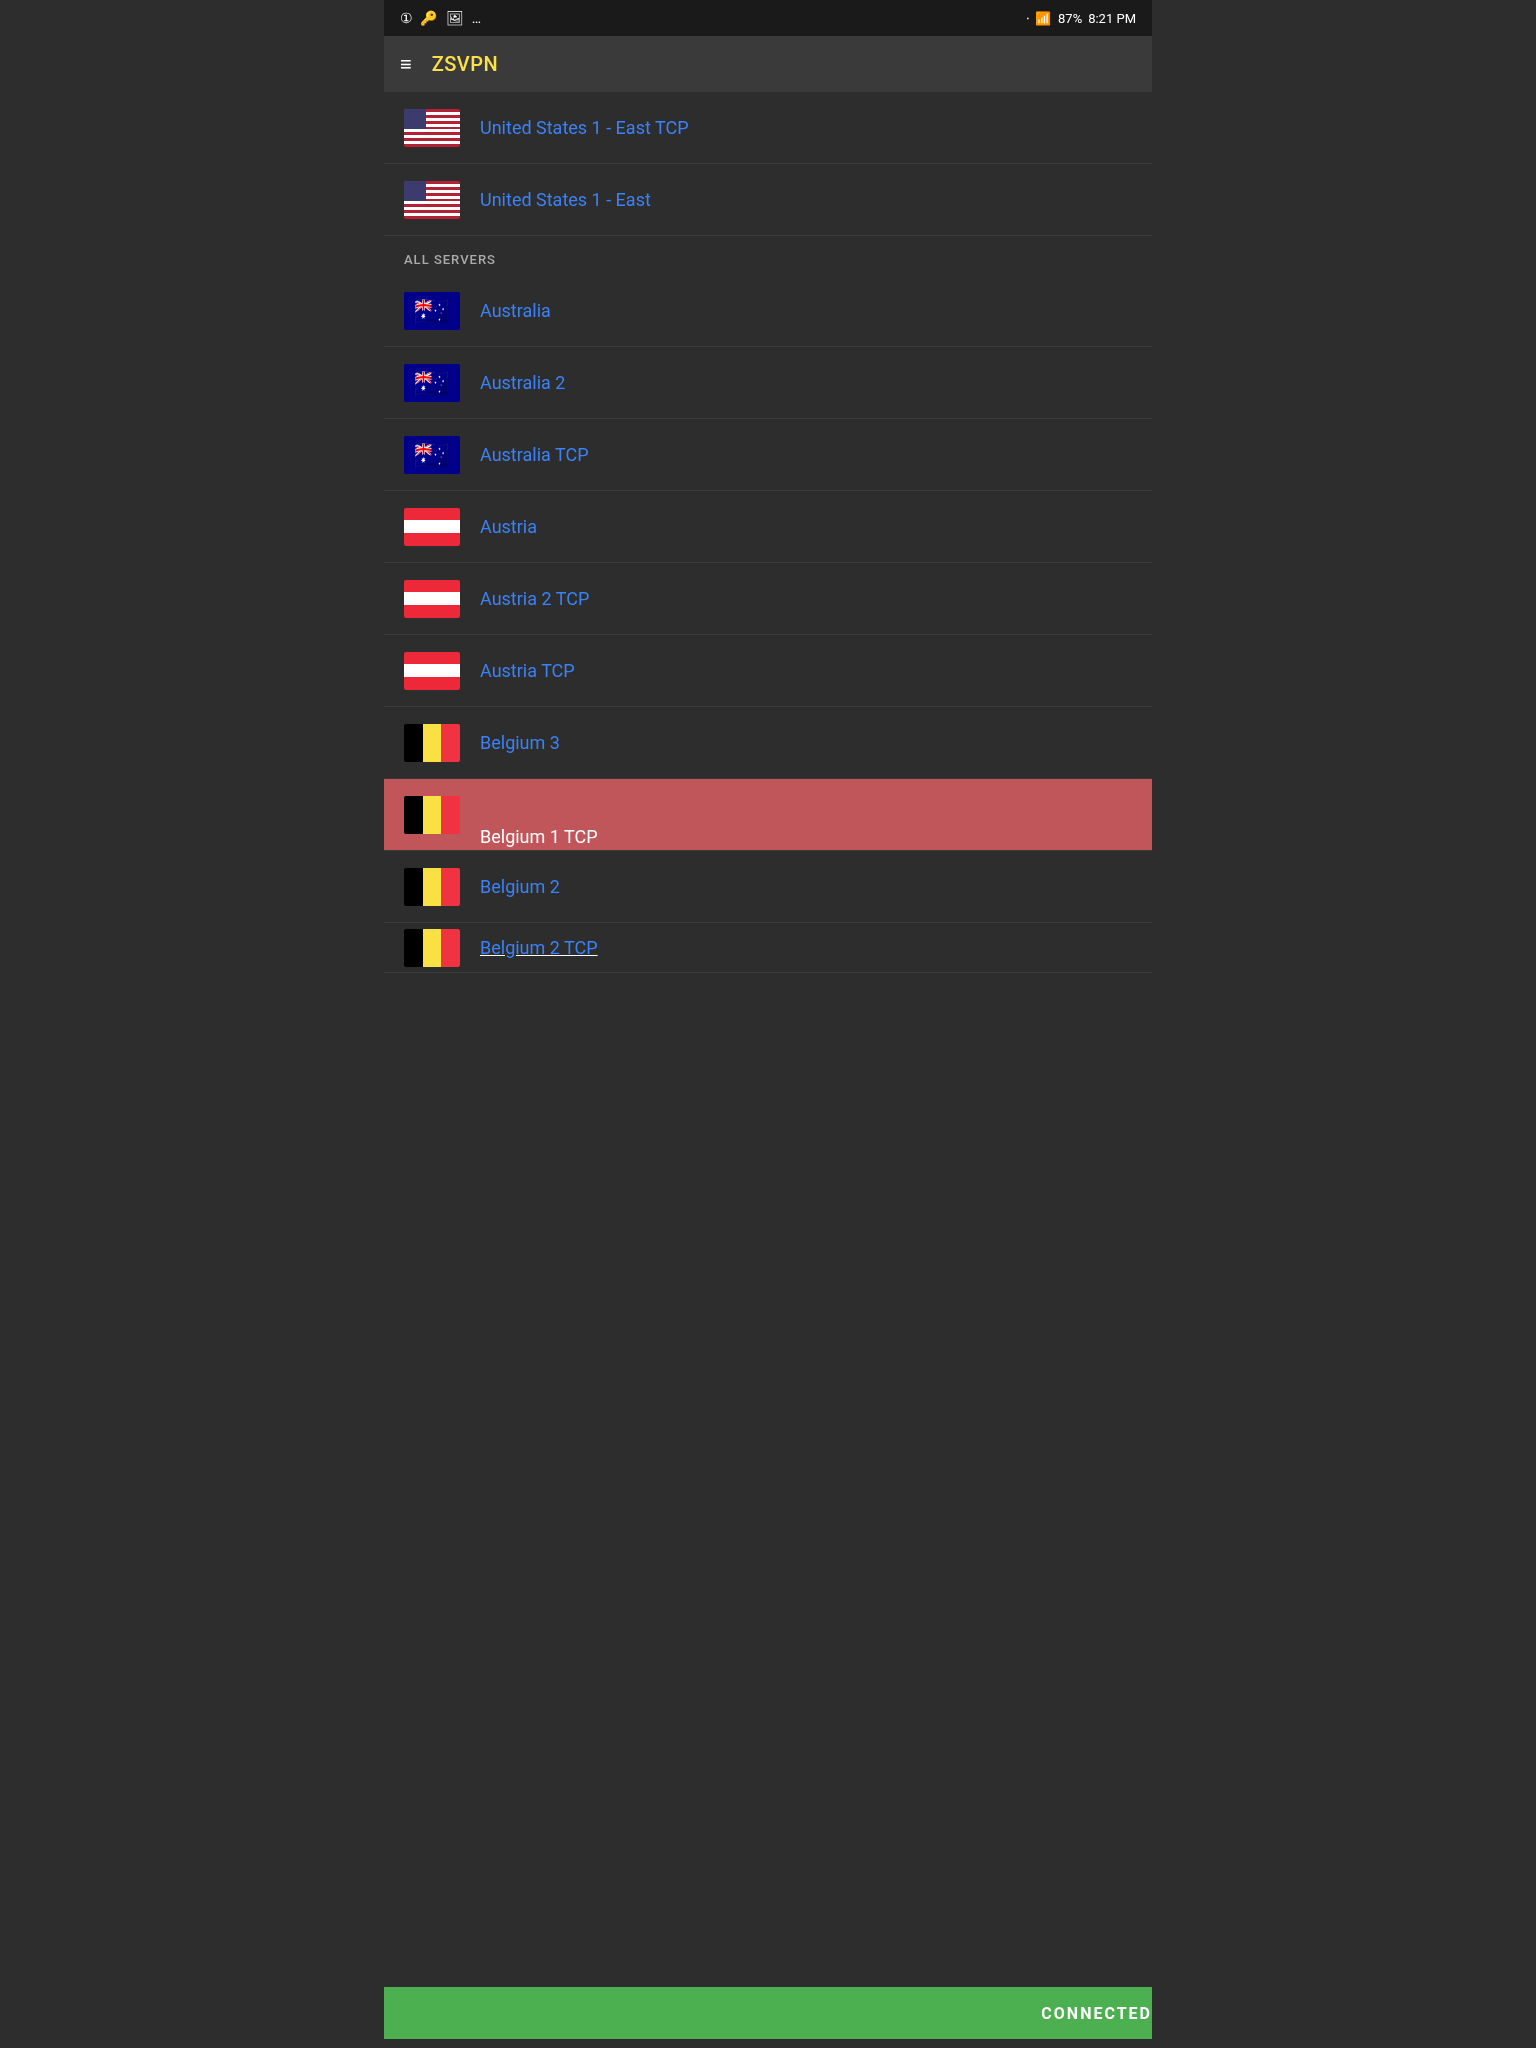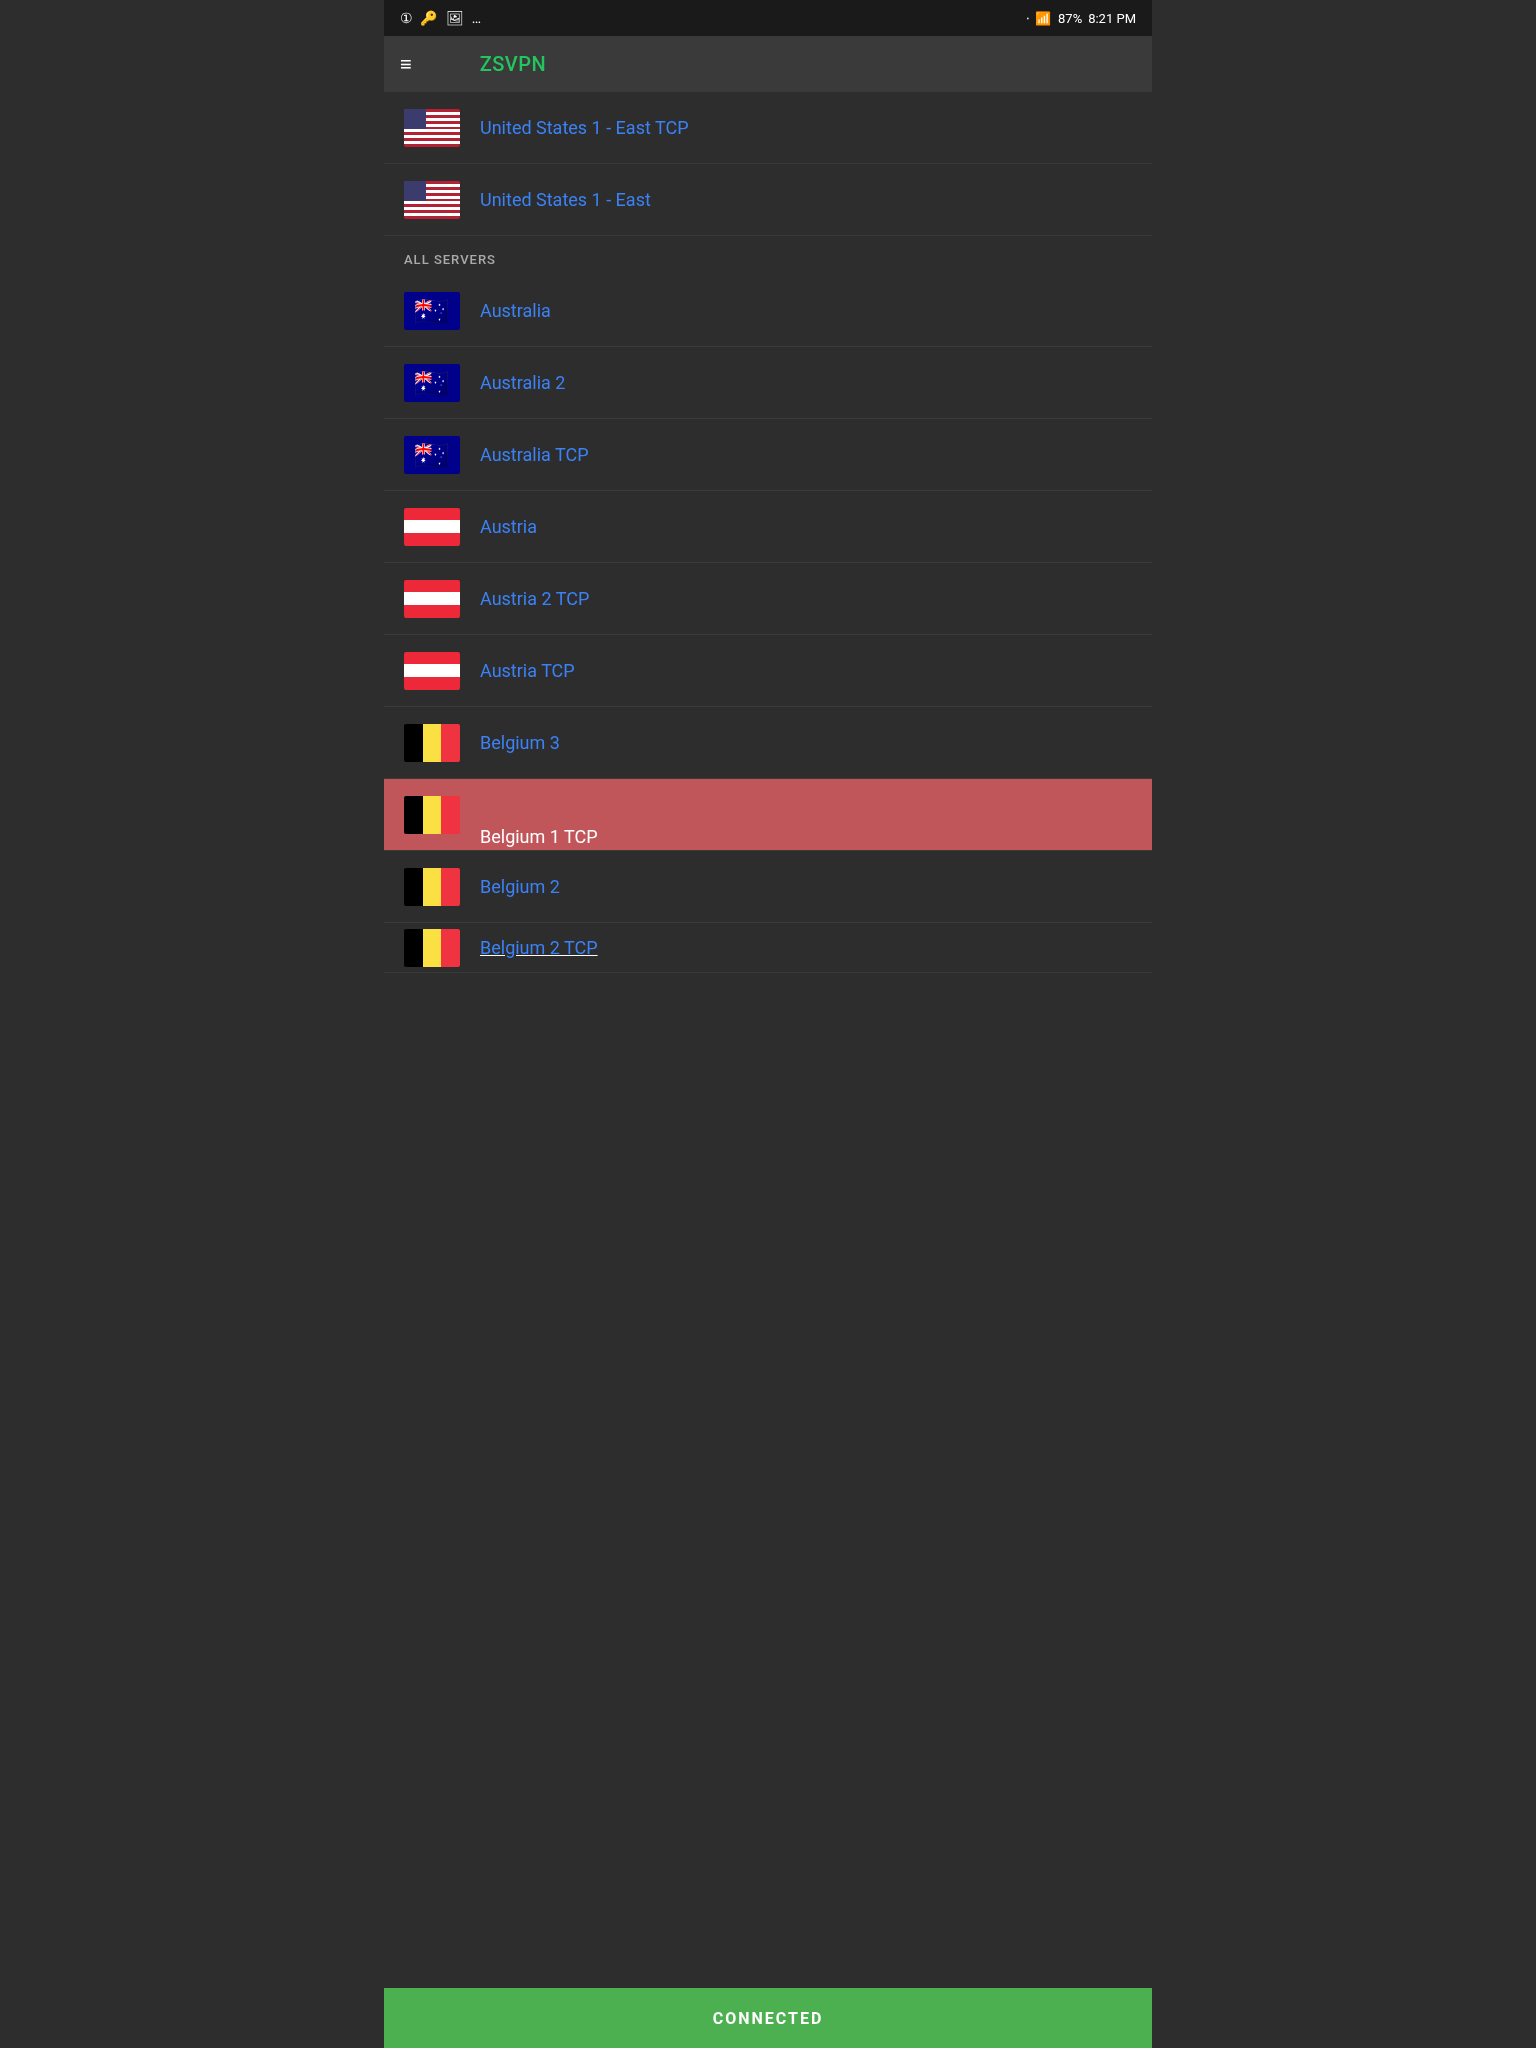--- a/index.html
+++ b/index.html
@@ -52,23 +52,22 @@
       gap: 20px;
     }
     .hamburger-icon {
       font-size: 20px;
       color: #ffffff;
       cursor: pointer;
     }
     .app-title {
       font-size: 20px;
       font-weight: 500;
-      color: #22c55e;
+      color: #fde047;
       letter-spacing: 0.5px;
-      margin-left: 48px;
     }
 
     
     .section-header {
       padding: 16px 20px 8px 20px;
       font-size: 13px;
       color: #aaaaaa;
       letter-spacing: 1px;
       font-weight: 500;
     }
@@ -172,30 +171,30 @@
       font-weight: 400;
     }
     .list-item.selected .server-name {
       color: #ffffff;
       margin-top: 44px;
     }
 
     
     .bottom-bar {
       position: fixed;
-      bottom: 0;
+      bottom: 9px;
       left: 50%;
       transform: translateX(-50%);
       width: 100%;
       max-width: 768px;
       background-color: #4CAF50;
-      height: 60px;
-      display: flex;
-      align-items: center;
-      justify-content: center;
+      height: 52px;
+      display: flex;
+      align-items: center;
+      justify-content: flex-end;
     }
     .connected-label {
       font-size: 16px;
       font-weight: 700;
       color: #ffffff;
       letter-spacing: 2px;
     }
 
     .scroll-area {
       flex: 1;

